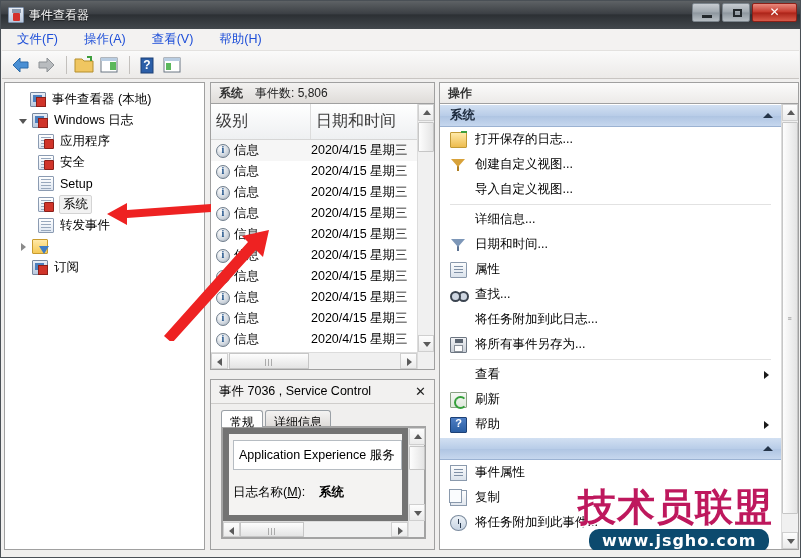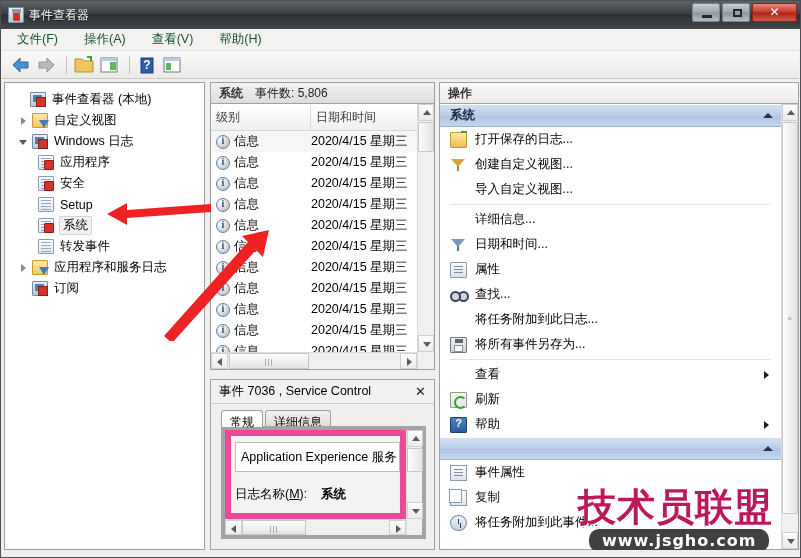--- a/index.html
+++ b/index.html
@@ -73,21 +73,21 @@
 
   
   .menubar {
     position: absolute; left: 1px; top: 28px; width: 797px; height: 22px;
     background: #f3f2f1;
     display: flex; align-items: center;
     padding-left: 12px;
     border-bottom: 1px solid #e3e1df;
   }
   .menubar .mi {
-    font-size: 12.5px; color: #14532d; margin-right: 20px;
+    font-size: 12.5px; color: #1d4ed8; margin-right: 20px;
     padding: 2px 3px;
   }
 
   
   .toolbar {
     position: absolute; left: 1px; top: 50px; width: 797px; height: 28px;
     background: linear-gradient(to bottom, #fafafa, #eceae8);
     display: flex; align-items: center; padding-left: 8px;
     border-bottom: 1px solid #c8c5c2;
   }
@@ -185,24 +185,24 @@
     font-size: 12px; font-weight: bold; color: #333;
   }
   .pane-hdr .cnt { font-weight: normal; margin-left: 12px; color: #222; }
 
   .list-box {
     position: absolute; left: 0; top: 21px; width: 225px; height: 267px;
     background: #fff; border: 1px solid #a0a0a0;
     overflow: hidden;
   }
   .col-hdr {
-    display: flex; height: 27px;
+    display: flex; height: 36px;
     background: linear-gradient(to bottom, #ffffff, #eef0f2);
     border-bottom: 1px solid #d6d6d6;
-    font-size: 12px; color: #3b3b3b;
+    font-size: 16px; color: #3b3b3b;
   }
   .col-hdr .c {
     display: flex; align-items: center; padding-left: 5px;
     border-right: 1px solid #dcdcdc; height: 100%;
   }
   .c-level { width: 100px; }
   .c-date  { width: 110px; }
   .rows { position: relative; }
   .erow {
     display: flex; align-items: center; height: 21px;
@@ -299,21 +299,21 @@
     border-radius: 3px 3px 0 0; margin-right: 2px;
     background: linear-gradient(to bottom, #f4f3f2, #dedbd8);
     color: #000;
   }
   .tab.active {
     background: #ffffff; border-color: #9aa0a6;
     position: relative; z-index: 2;
   }
   .tabbody {
     position: absolute; left: 10px; top: 46px; right: 8px; bottom: 10px;
-    background: #ec4899; border: 4px solid #a3a3a3;
+    background: #737373; border: 2px solid #a3a3a3;
   }
   .tb-inner {
     position: absolute; left: 6px; top: 6px; right: 22px; bottom: 22px;
     background: #f4f3f2;
   }
   .msgbox {
     margin: 6px 0 0 4px; height: 30px;
     background: #ffffff; border: 1px solid #b6bcc2;
     display: flex; align-items: center; padding-left: 5px;
     font-size: 12.5px; white-space: nowrap; overflow: hidden;
@@ -476,21 +476,21 @@
   
   .wm {
     position: absolute; left: 577px; top: 487px;
     font-size: 38px; font-weight: bold; color: #be185d;
     letter-spacing: 1px; line-height: 1;
     font-family: "DejaVu Sans", sans-serif;
     text-shadow: 1px 1px 0 #ffffff;
   }
   .wm-url {
     position: absolute; left: 588px; top: 528px;
-    background: #404040; color: #ffffff;
+    background: #0c4a6e; color: #ffffff;
     font-size: 16px; font-weight: bold;
     padding: 2px 13px; border-radius: 10px;
     letter-spacing: 1px;
     font-family: "DejaVu Sans", sans-serif;
   }
 
   .statusbar {
     position: absolute; left: 1px; bottom: 1px; width: 797px; height: 6px;
     background: #f0efee;
   }
@@ -566,25 +566,20 @@
 
   <div class="tree-panel">
     <div class="tree">
 
       <div class="tnode" style="padding-left:4px">
         <div class="twist"></div>
         <div class="ticon ic-mon"></div>
         <div class="tlabel">事件查看器 (本地)</div>
       </div>
 
-      <div class="tnode" style="padding-left:6px">
-        <div class="twist closed"></div>
-        <div class="ticon ic-cust"></div>
-        <div class="tlabel">自定义视图</div>
-      </div>
 
       <div class="tnode" style="padding-left:6px">
         <div class="twist open"></div>
         <div class="ticon ic-mon"></div>
         <div class="tlabel">Windows 日志</div>
       </div>
 
       <div class="tnode" style="padding-left:27px">
         <div class="ticon ic-log warn"></div>
         <div class="tlabel">应用程序</div>
@@ -606,21 +601,20 @@
       </div>
 
       <div class="tnode" style="padding-left:27px">
         <div class="ticon ic-log"></div>
         <div class="tlabel">转发事件</div>
       </div>
 
       <div class="tnode" style="padding-left:6px">
         <div class="twist closed"></div>
         <div class="ticon ic-cust"></div>
-        <div class="tlabel">应用程序和服务日志</div>
       </div>
 
       <div class="tnode" style="padding-left:6px">
         <div class="twist"></div>
         <div class="ticon ic-mon"></div>
         <div class="tlabel">订阅</div>
       </div>
 
     </div>
   </div>

